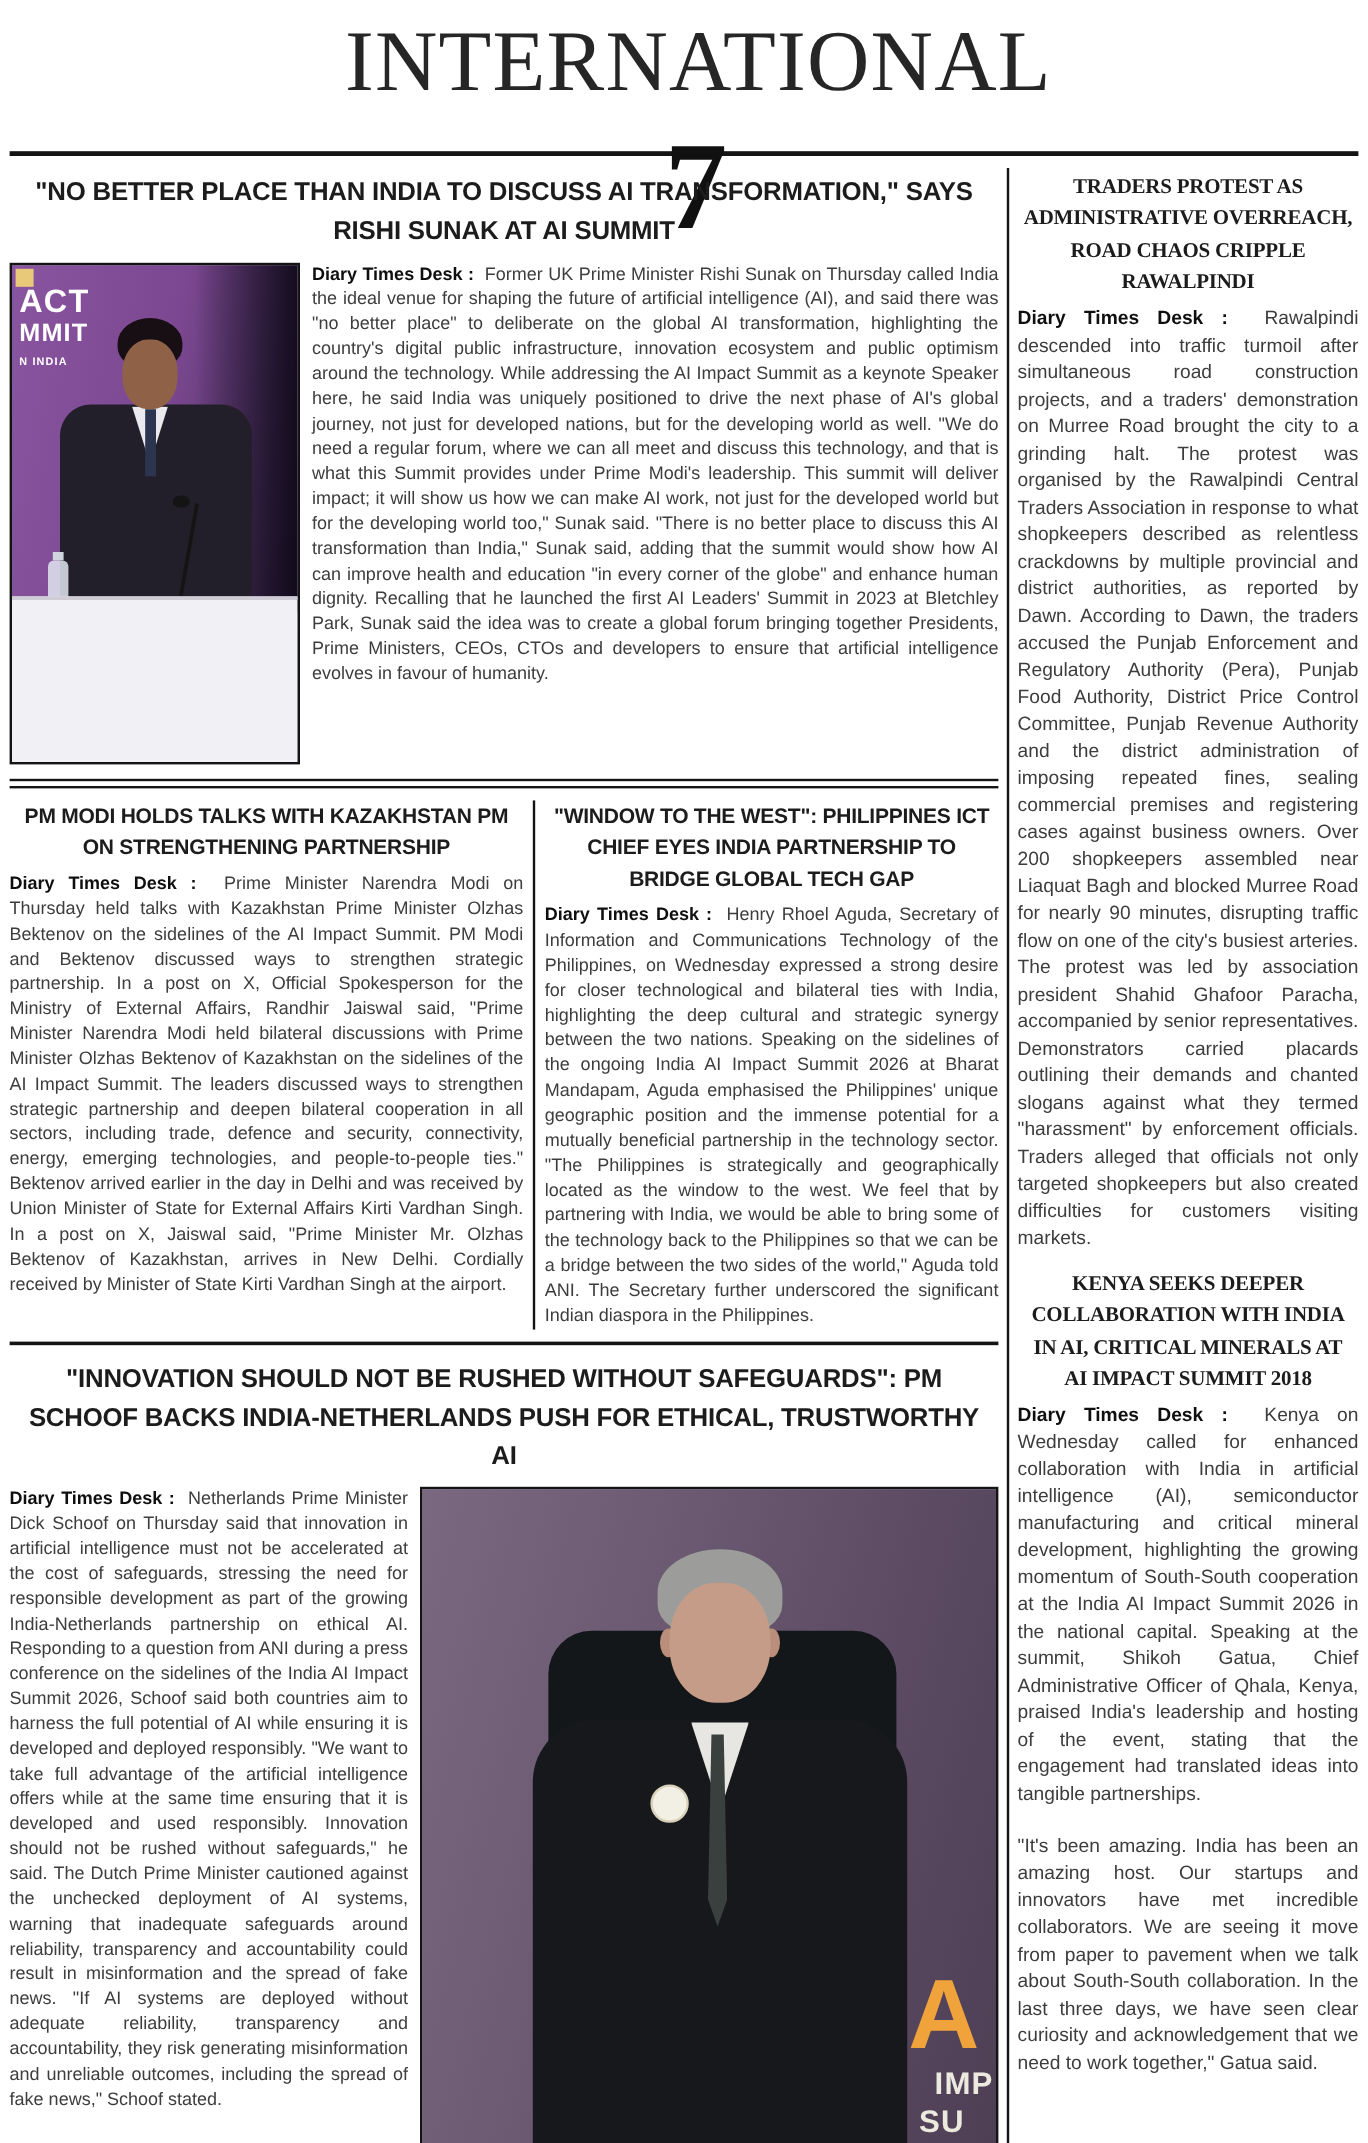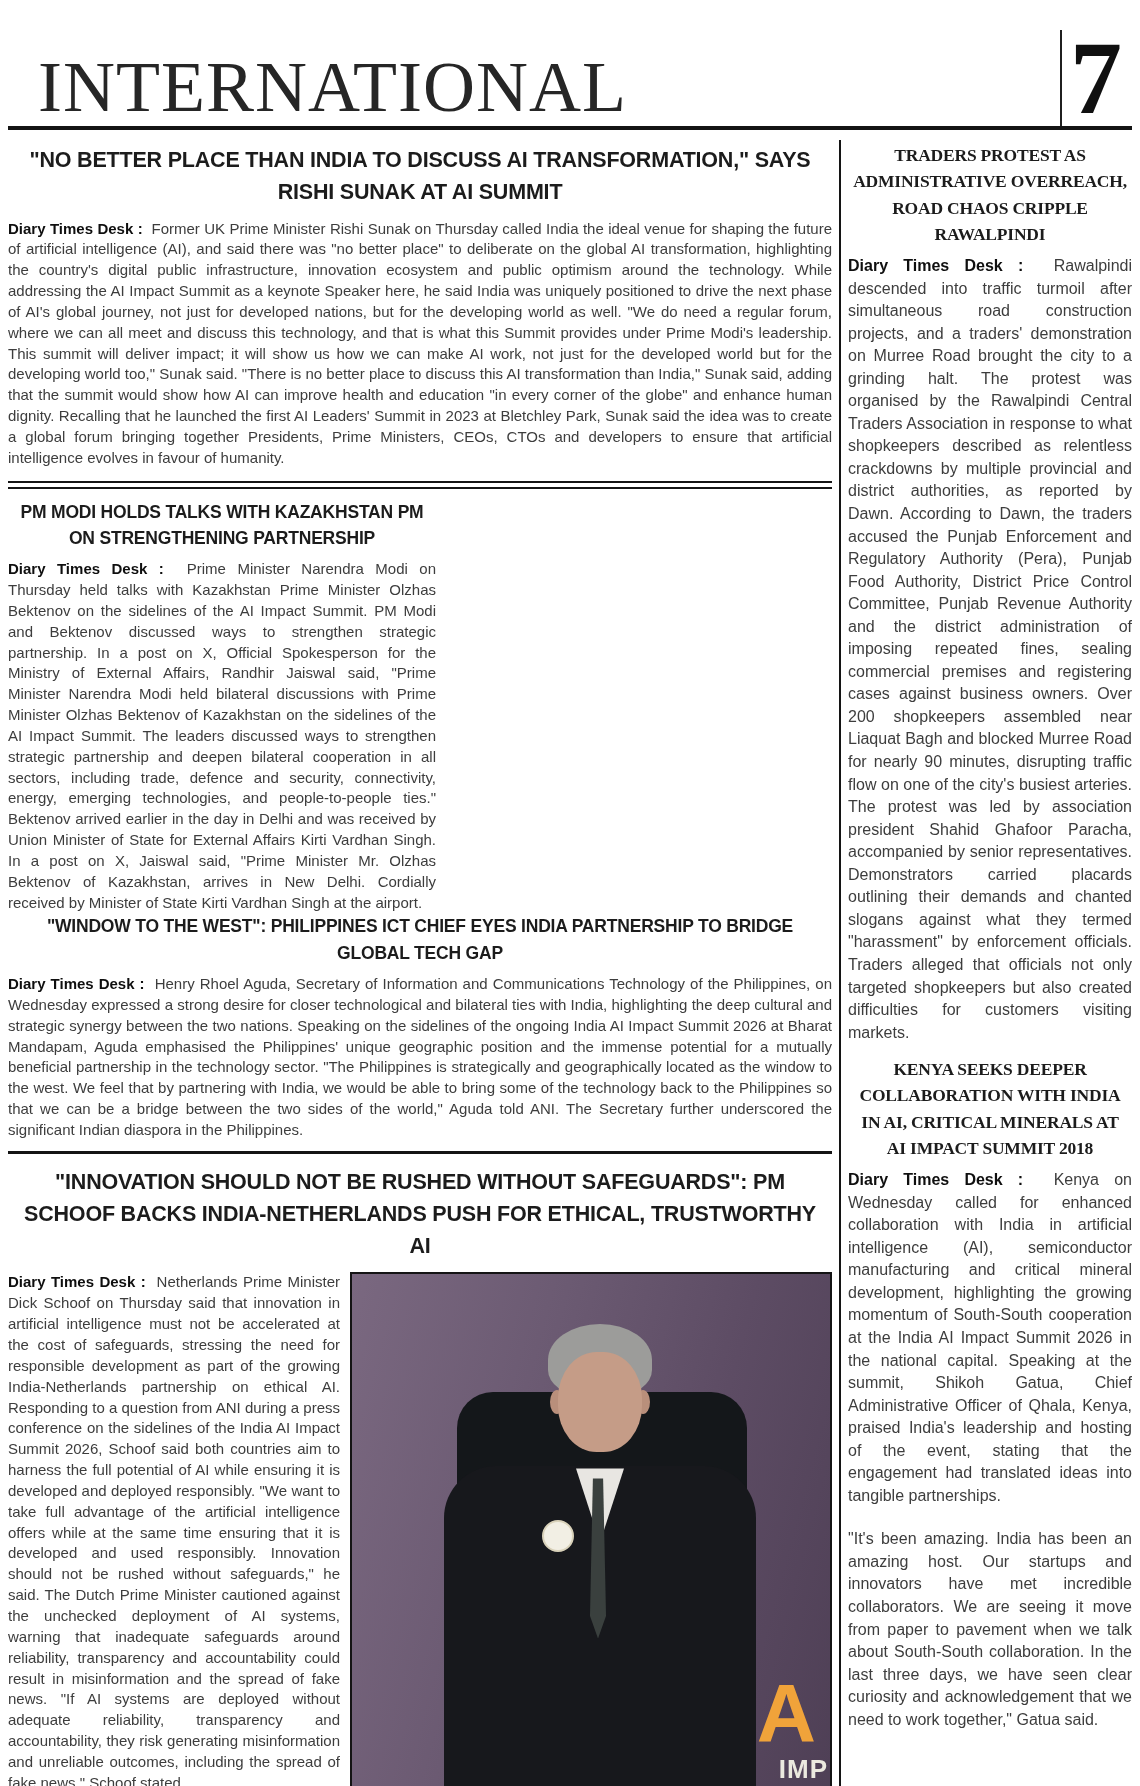--- a/index.html
+++ b/index.html
@@ -3,21 +3,21 @@
 <meta charset="utf-8">
 <style>
   * { margin:0; padding:0; box-sizing:border-box; }
   html,body { background:#ddd; }
   .page {
     width:1140px; height:1786px; margin:0 auto; background:#fff;
     font-family:"Liberation Sans", sans-serif; color:#3c3c3c;
     padding:10px 8px 0 8px; position:relative; overflow:hidden;
   }
   
-  .header { display:flex; align-items:flex-end; padding:4px 6px 0 30px; height:116px; }
+  .header { display:flex; align-items:center; padding:4px 6px 0 30px; height:116px;flex-direction:column; }
   .section-title {
     flex:1; font-family:"Liberation Serif", serif; font-size:72px; line-height:1.05;
     color:#262626; letter-spacing:1px; font-weight:500;
   }
   .mast { text-align:center; padding-top:14px; }
   .mast-name { font-family:"Liberation Serif", serif; font-size:37px; line-height:1.0; color:#1f1f1f; letter-spacing:1px; }
   .mast-rule { height:2px; background:#1f1f1f; margin:7px 0 5px 0; }
   .mast-date { font-family:"Liberation Serif", serif; font-size:18px; color:#1f1f1f; letter-spacing:.5px; }
   .mast-vrule { width:2px; background:#1f1f1f; height:96px; margin:12px 8px 0 14px; }
   .page-num { font-family:"Liberation Serif", serif; font-size:104px; font-weight:bold; line-height:.92; color:#101010; margin-top:6px; padding-right:4px; }
@@ -38,21 +38,21 @@
   .right-col .body { font-size:16px; line-height:1.41; }
   .byline { color:#0f0f0f; font-weight:bold; }
   .byline::after { content:"\00a0\00a0"; }
 
   
   .double-rule { border-top:2px solid #141414; border-bottom:2px solid #141414; height:8px; margin:12px 0 10px 0; }
   .single-rule { height:3px; background:#141414; margin:10px 0 8px 0; }
 
   
   .row { display:flex; gap:10px; }
-  .mid-row { display:flex;flex-direction:column; }
+  .mid-row { display:flex; }
   .mid-left { width:428px; }
   .mid-divider { width:2px; background:#141414; margin:0 8px; }
   .mid-right { flex:1; min-width:0; }
   .schoof-body { width:332px; flex-shrink:0; }
   .kenya-quote { margin-top:21px; }
 
   
   .photo { border:2px solid #141414; position:relative; overflow:hidden; flex-shrink:0; }
   .photo-sunak { width:242px; height:418px;
     background:linear-gradient(100deg,#8a55a0 0%, #7b4790 48%, #5d3a73 70%, #2e2140 100%); }
@@ -102,20 +102,39 @@
   </div>
   <div class="top-rule"></div>
 
   <div class="content">
 
     <div class="main-col">
 
       <article>
         <h2 class="headline h-large">"NO BETTER PLACE THAN INDIA TO DISCUSS AI TRANSFORMATION," SAYS RISHI SUNAK AT AI SUMMIT</h2>
         <div class="row">
+          <figure class="photo photo-sunak">
+            <div class="p1-dark"></div>
+            <div class="p1-sq"></div>
+            <div class="p1-text">
+              <div class="p1-line1">ACT</div>
+              <div class="p1-line2">MMIT</div>
+              <div class="p1-line3">N INDIA</div>
+            </div>
+            <div class="p1-suit"></div>
+            <div class="p1-shirt"></div>
+            <div class="p1-tie"></div>
+            <div class="p1-hair"></div>
+            <div class="p1-face"></div>
+            <div class="p1-bottle"></div>
+            <div class="p1-cap"></div>
+            <div class="p1-mic"></div>
+            <div class="p1-michead"></div>
+            <div class="p1-desk"></div>
+          </figure>
           <p class="body">
             <b class="byline">Diary Times Desk :</b><span>Former UK Prime Minister Rishi Sunak on Thursday called India the ideal venue for shaping the future of artificial intelligence (AI), and said there was "no better place" to deliberate on the global AI transformation, highlighting the country's digital public infrastructure, innovation ecosystem and public optimism around the technology. While addressing the AI Impact Summit as a keynote Speaker here, he said India was uniquely positioned to drive the next phase of AI's global journey, not just for developed nations, but for the developing world as well. "We do need a regular forum, where we can all meet and discuss this technology, and that is what this Summit provides under Prime Modi's leadership. This summit will deliver impact; it will show us how we can make AI work, not just for the developed world but for the developing world too," Sunak said. "There is no better place to discuss this AI transformation than India," Sunak said, adding that the summit would show how AI can improve health and education "in every corner of the globe" and enhance human dignity. Recalling that he launched the first AI Leaders' Summit in 2023 at Bletchley Park, Sunak said the idea was to create a global forum bringing together Presidents, Prime Ministers, CEOs, CTOs and developers to ensure that artificial intelligence evolves in favour of humanity.</span>
           </p>
         </div>
       </article>
 
       <div class="double-rule"></div>
 
       <div class="mid-row">
         <article class="mid-left">

